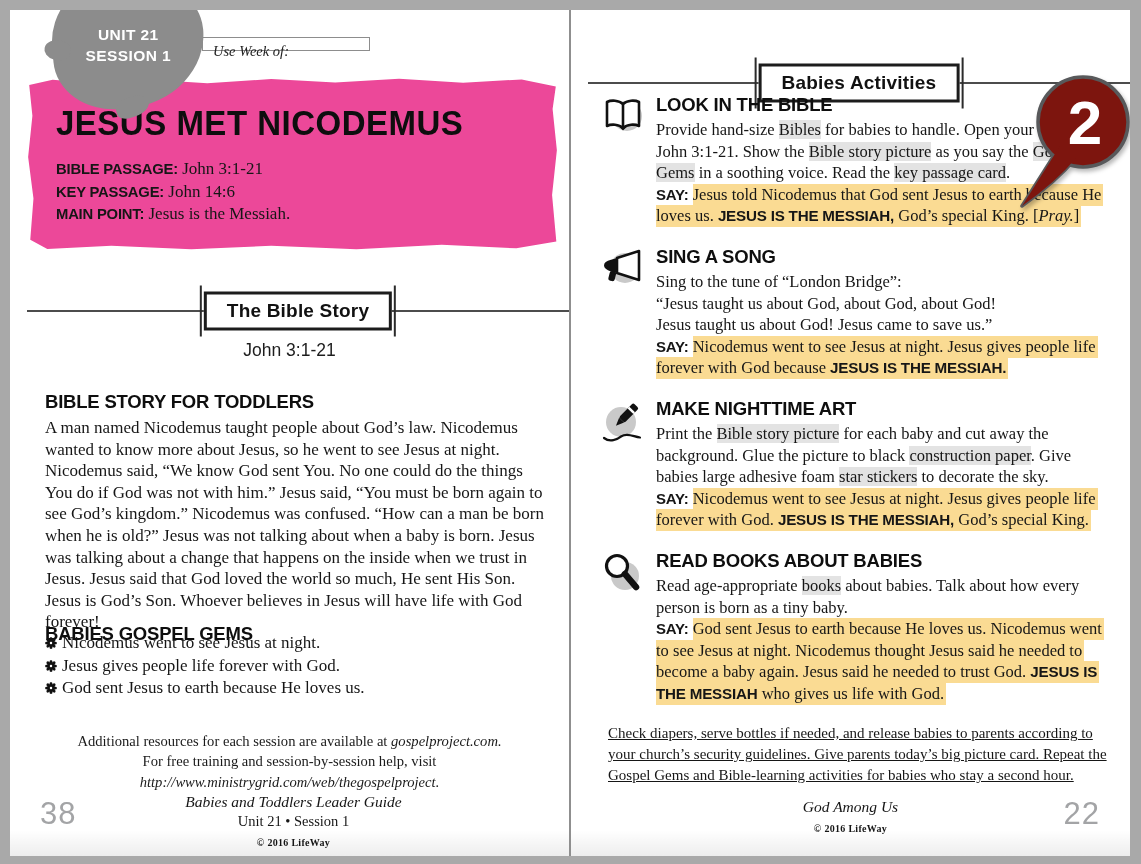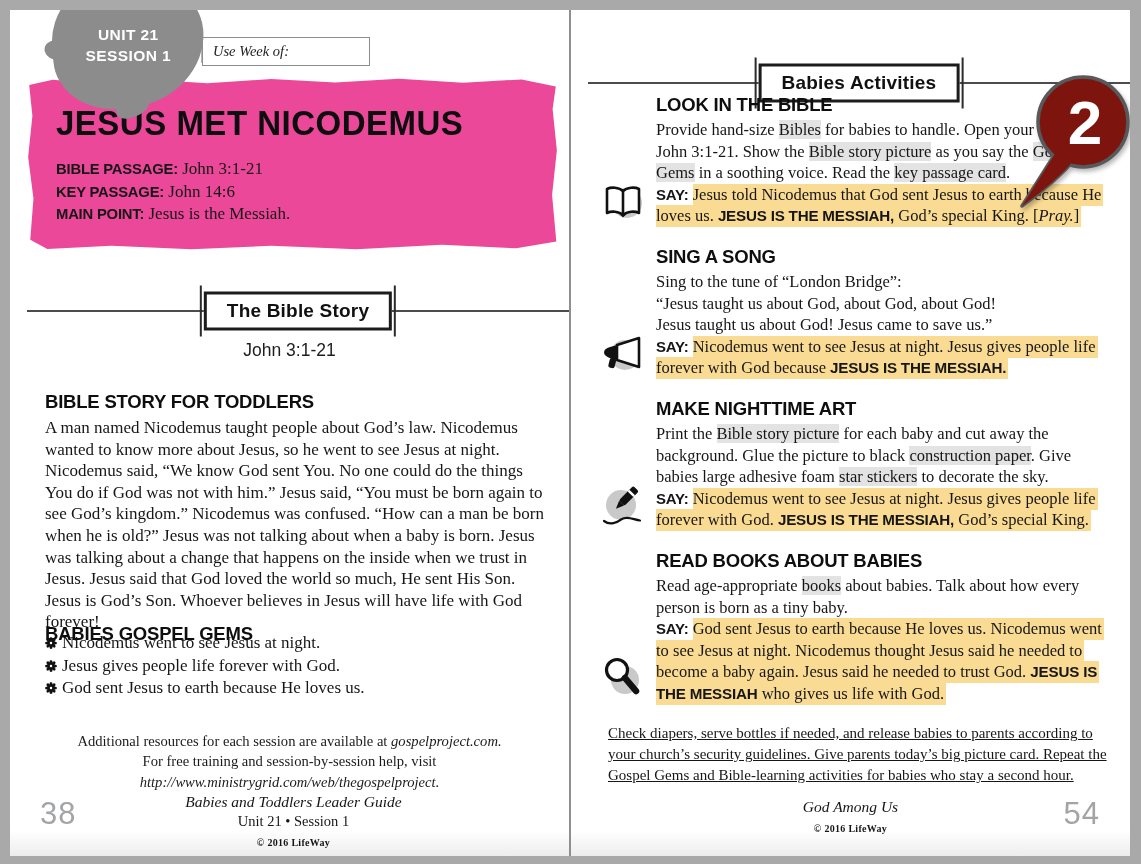--- a/index.html
+++ b/index.html
@@ -53,21 +53,21 @@
   .badge-blob::before{content:"";position:absolute;left:-8px;top:58px;width:26px;height:20px;
     background:#8c8c8c;border-radius:60% 40% 50% 50%;transform:rotate(20deg);}
   .badge-blob::after{content:"";position:absolute;left:58px;bottom:-9px;width:34px;height:20px;
     background:#8c8c8c;border-radius:50% 50% 60% 40%;transform:rotate(-12deg);}
   .badge-text{
     position:absolute;left:0;right:0;top:48px;transform:rotate(5deg);
     text-align:center;color:#fff;font-family:"Liberation Sans",sans-serif;
     font-weight:700;font-size:15.5px;line-height:21px;letter-spacing:.4px;
   }
   .use-week{
-    position:absolute;left:192px;top:27px;width:168px;height:29px;
+    position:absolute;left:192px;top:27px;width:168px;height:14px;
     border:1px solid #8d8d8d;box-shadow:-4px 0 0 -3px #b5b5b5;
     font-style:italic;font-size:14.5px;padding:5px 0 0 10px;box-sizing:border-box;color:#222;
   }
   .title-panel{
     position:absolute;left:16px;top:68px;right:10px;height:172px;background:#ec4899;
     clip-path:polygon(0.6% 4%,5% 1%,13% 3%,23% 0.8%,34% 3%,46% 0.6%,58% 2.6%,70% 0.5%,82% 2.8%,93% 0.8%,99.4% 5%,98.8% 18%,99.6% 42%,98.7% 68%,99.5% 95%,92% 99%,78% 97%,62% 99.6%,46% 97.6%,31% 99.6%,16% 97.6%,4% 99.4%,0.8% 94%,1.4% 70%,0.4% 46%,1.2% 22%);
   }
   .main-title{
     margin:26px 0 0 30px;
     font-family:"Liberation Sans",sans-serif;font-weight:900;font-size:33px;
@@ -88,21 +88,21 @@
   .gem-row{display:flex;align-items:baseline;}
   .gem-row svg{flex:0 0 12px;margin-right:5px;position:relative;top:1px;}
   .resources{position:absolute;left:0;right:0;top:706px;text-align:center;
     font-size:14.6px;line-height:20.5px;color:#1a1a1a;}
 
   
   .activities-rule{top:48px;}
   .bubble{position:absolute;top:60px;right:-2px;width:124px;height:150px;z-index:6;
     filter:drop-shadow(2px 3px 2px rgba(0,0,0,.28));}
   .activities{position:absolute;left:30px;right:23px;top:84px;}
-  .activity{display:flex;margin-bottom:19px;align-items:flex-end;}
+  .activity{display:flex;margin-bottom:19px;}
   .act-icon{flex:0 0 55px;padding-top:2px;}
   .act-body{flex:1;min-width:0;}
   .act-title{margin:0 0 3px;font-family:"Liberation Sans",sans-serif;font-weight:900;
     font-size:18.5px;letter-spacing:-.2px;color:#0e0e0e;}
   .act-text{margin:0;font-size:16.5px;line-height:21.6px;}
   .closing{margin:6px 0 0 7px;font-size:15px;line-height:21px;text-decoration:underline;}
   .page-right .footer-center{bottom:22px;}
   .page-left .footer-center{bottom:8px;padding-left:8px;}
 </style>
 </head>
@@ -289,19 +289,19 @@
         <div class="act-body">
           <h3 class="act-title">READ BOOKS ABOUT BABIES</h3>
           <p class="act-text"><span>Read age-appropriate </span><span class="hg">books</span><span> about babies. Talk about how every person is born as a tiny baby.</span></p>
           <p class="act-text"><span class="say-label">SAY:</span> <span class="hl-yellow"><span>God sent Jesus to earth because He loves us. Nicodemus went to see Jesus at night. Nicodemus thought Jesus said he needed to become a baby again. Jesus said he needed to trust God. </span><span class="bs">JESUS IS THE MESSIAH</span><span> who gives us life with God.</span></span></p>
         </div>
       </div>
 
       <p class="closing">Check diapers, serve bottles if needed, and release babies to parents according to your church’s security guidelines. Give parents today’s big picture card. Repeat the Gospel Gems and Bible-learning activities for babies who stay a second hour.</p>
     </div>
 
-    <div class="pagenum" style="right:30px;top:786px;">54</div>
+    <div class="pagenum" style="right:30px;top:786px;">22</div>
     <div class="footer-center">
       <div class="footer-book">God Among Us</div>
       <div class="footer-copy">© 2016  LifeWay</div>
     </div>
   </section>
 </div>
 
 </body></html>

